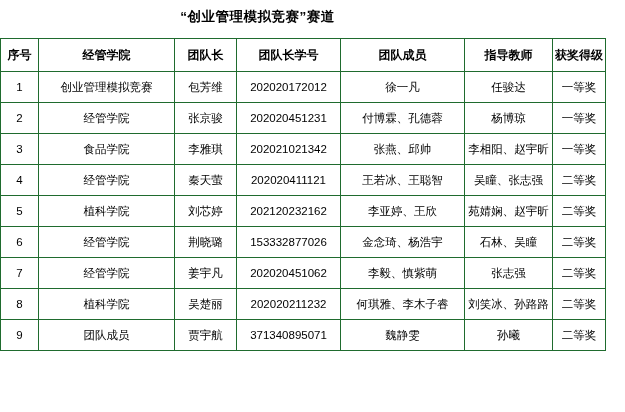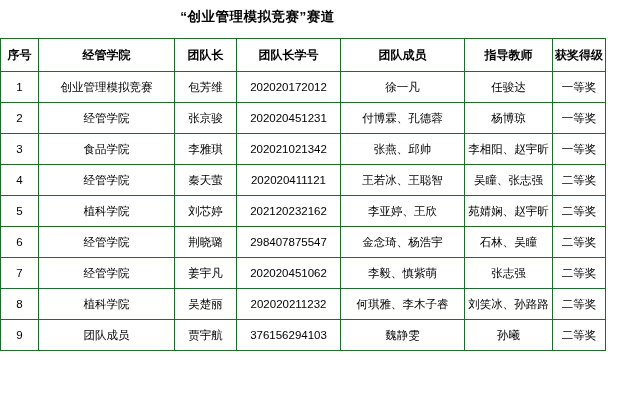--- a/index.html
+++ b/index.html
@@ -135,21 +135,21 @@
         <td>刘芯婷</td>
         <td>202120232162</td>
         <td>李亚婷、王欣</td>
         <td>苑婧娴、赵宇昕</td>
         <td>二等奖</td>
       </tr>
       <tr>
         <td>6</td>
         <td>经管学院</td>
         <td>荆晓璐</td>
-        <td>298407875547</td>
+        <td>153332877026</td>
         <td>金念琦、杨浩宇</td>
         <td>石林、吴瞳</td>
         <td>二等奖</td>
       </tr>
       <tr>
         <td>7</td>
         <td>经管学院</td>
         <td>姜宇凡</td>
         <td>202020451062</td>
         <td>李毅、慎紫萌</td>
@@ -162,21 +162,21 @@
         <td>吴楚丽</td>
         <td>202020211232</td>
         <td>何琪雅、李木子睿</td>
         <td>刘笑冰、孙路路</td>
         <td>二等奖</td>
       </tr>
       <tr>
         <td>9</td>
         <td>团队成员</td>
         <td>贾宇航</td>
-        <td>376156294103</td>
+        <td>371340895071</td>
         <td>魏静雯</td>
         <td>孙曦</td>
         <td>二等奖</td>
       </tr>
     </tbody>
   </table>
 
 </div>
 
 </body></html>

